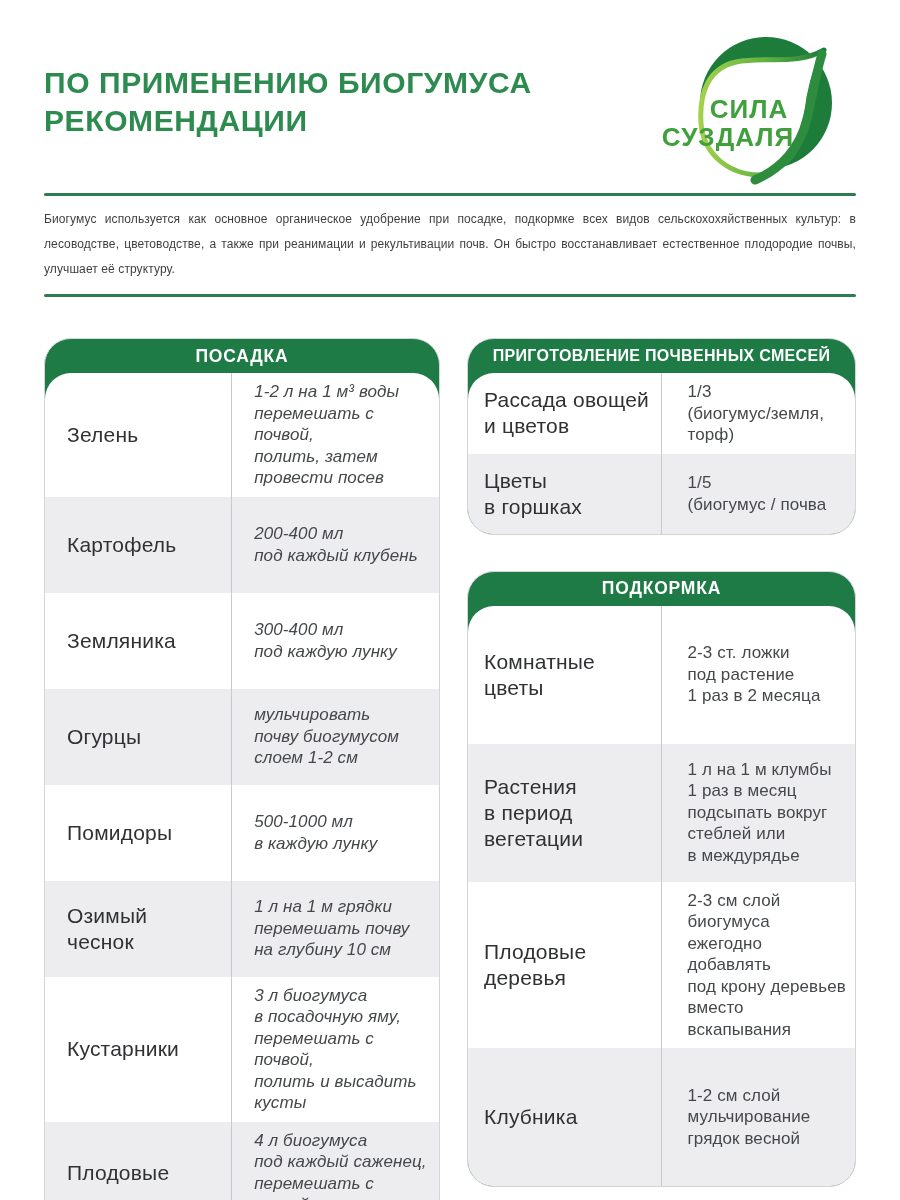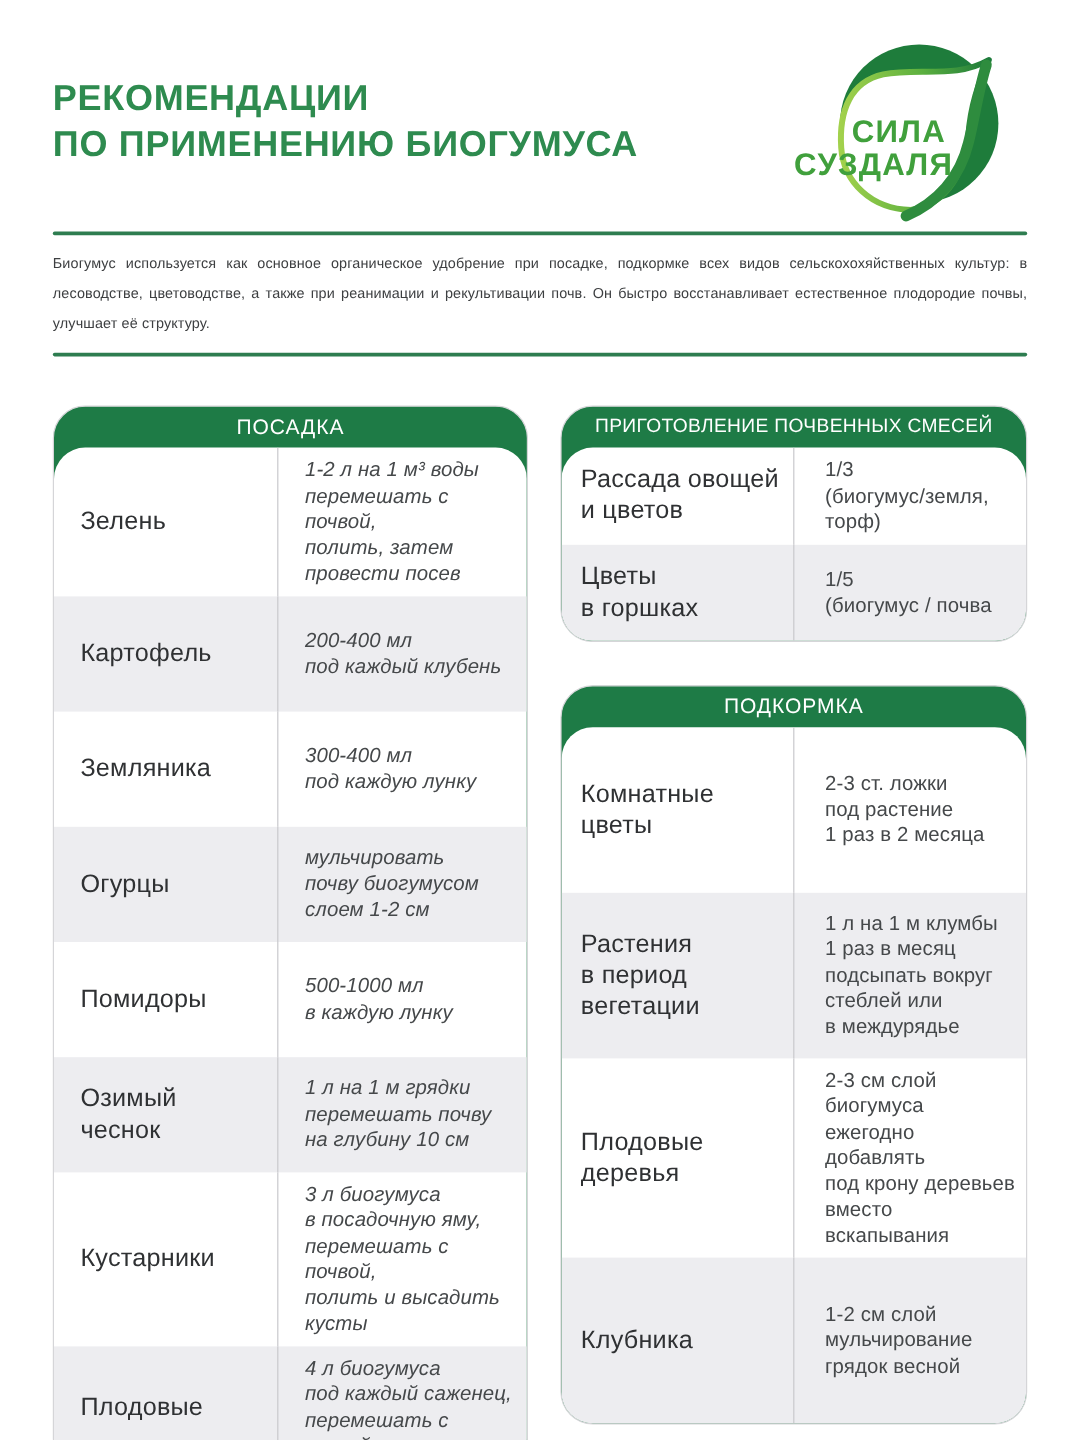--- a/index.html
+++ b/index.html
@@ -26,21 +26,21 @@
            text-align:justify; letter-spacing:.1px; }
 
   
   .columns { display:flex; gap:27px; margin-top:41px; align-items:flex-start; }
   .col-left  { width:396px; flex-shrink:0; }
   .col-right { width:389px; flex-shrink:0; }
 
   .table { border:1px solid #d5d5d8; border-radius:27px; overflow:hidden;
            background:#1e7b46; }
   .thead { height:34px; display:flex; align-items:center; justify-content:center; }
-  .thead span { color:#ffffff; font-weight:normal; font-size:17.5px; letter-spacing:.8px; }
+  .thead span { color:#ffffff; font-weight:bold; font-size:17.5px; letter-spacing:.8px; }
   .t-mixes .thead span { font-size:16px; letter-spacing:.3px; }
   .tbody { background:#ffffff; border-radius:26px 26px 25px 25px; overflow:hidden; }
 
   .trow { display:flex; align-items:stretch; }
   .trow:nth-child(even) { background:#ededf0; }
   .cell { display:flex; flex-direction:column; justify-content:center;
           white-space:pre-line; padding-top:8px; padding-bottom:8px; }
   .cell.label { color:#2f3133; font-weight:normal; font-size:21px; line-height:26px;
                 letter-spacing:.2px; border-right:1.5px solid #c9c9cd; }
   .cell.value { color:#45484a; font-size:17px; line-height:21.5px; letter-spacing:.1px; }
@@ -56,22 +56,22 @@
 
   .t-feeding { margin-top:36px; }
 </style>
 </head>
 <body>
 
 <div class="page">
 
   <header class="header">
     <h1 class="title">
+      <div>ПО ПРИМЕНЕНИЮ БИОГУМУСА</div>
       <div>РЕКОМЕНДАЦИИ</div>
-      <div>ПО ПРИМЕНЕНИЮ БИОГУМУСА</div>
     </h1>
     <div class="logo-wrap">
       <svg width="245" height="162" viewBox="0 0 245 162">
         <defs>
           <linearGradient id="leafEdge" x1="0" y1="0" x2="1" y2="0">
             <stop offset="0" stop-color="#a2d14c"></stop>
             <stop offset="0.55" stop-color="#5cb03f"></stop>
             <stop offset="1" stop-color="#1d7a3b"></stop>
           </linearGradient>
         </defs>

